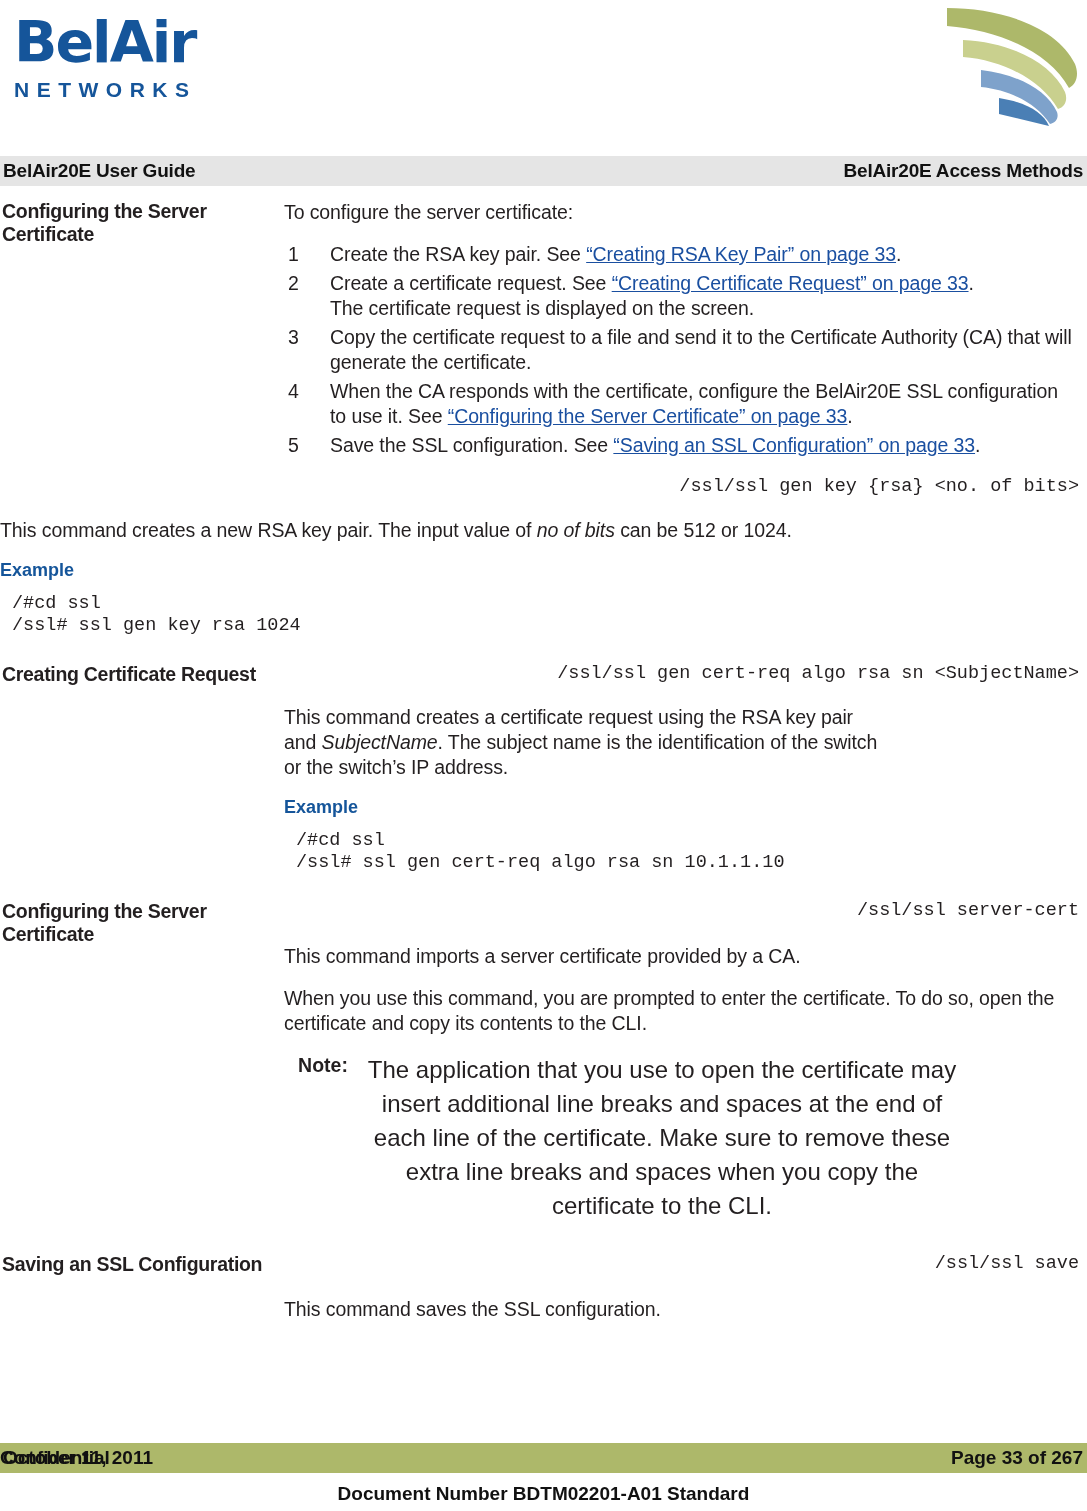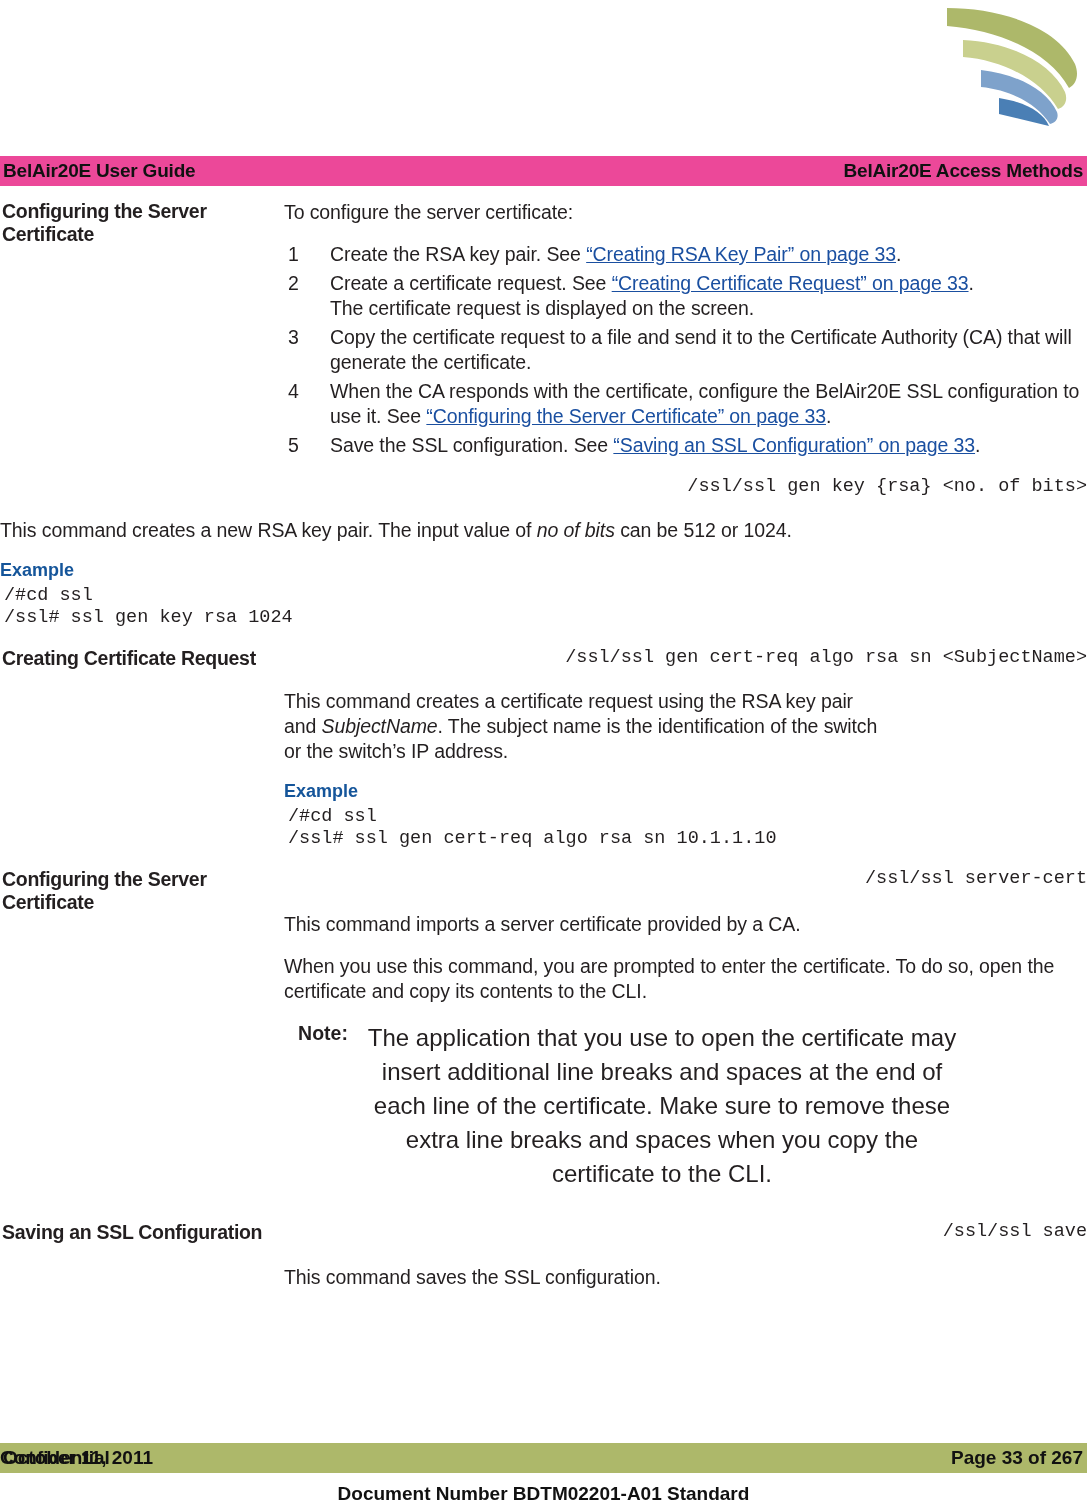--- a/index.html
+++ b/index.html
@@ -53,21 +53,21 @@
     height: 128px;
   }
 
   
   .head-bar {
     position: absolute;
     left: 0;
     top: 156px;
     width: 1087px;
     height: 30px;
-    background: #ec4899;
+    background: #e5e5e5;
   }
   .head-bar .left {
     position: absolute;
     left: 3px;
     top: 4px;
     font-size: 19px;
     font-weight: bold;
     color: #111111;
     letter-spacing: -0.2px;
   }
@@ -93,20 +93,21 @@
     width: 1087px;
   }
   .col-head {
     width: 284px;
     flex: 0 0 284px;
     padding-left: 2px;
     box-sizing: border-box;
   }
   .col-body {
     flex: 1 1 auto;
+    padding-right: 8px;
     box-sizing: border-box;
   }
   .sec-title {
     font-size: 19.5px;
     font-weight: bold;
     color: #231f20;
     line-height: 23px;
     letter-spacing: -0.3px;
   }
   p.t {
@@ -114,21 +115,21 @@
     line-height: 25px;
     margin: 0 0 17px 0;
     color: #231f20;
     letter-spacing: -0.1px;
   }
   .code {
     font-family: "Liberation Mono", "DejaVu Sans Mono", monospace;
     font-size: 18.5px;
     line-height: 22px;
     color: #231f20;
-    margin: 4px;
+    margin: 12px;
     white-space: pre;
   }
   .code-block {
     margin: 0 0 4px 0;
     text-align: right;
   }
   .ex-head {
     font-size: 18px;
     font-weight: bold;
     color: #15559a;
@@ -226,20 +227,24 @@
     font-weight: bold;
     color: #111;
   }
   .block-gap { height: 14px; }
 </style>
 </head>
 <body>
 
 <div class="page">
 
+  <div class="logo-block">
+    <div class="logo-word">BelAir</div>
+    <div class="logo-sub">NETWORKS</div>
+  </div>
 
   <svg class="swoosh" viewBox="0 0 150 128">
     <path d="M18 8 C70 8 128 26 146 64 C150 74 148 84 140 88 C120 52 70 30 18 26 Z" fill="#adb86a"></path>
     <path d="M34 40 C80 42 122 62 136 92 C139 100 136 107 129 109 C112 80 74 60 34 57 Z" fill="#c9d08e"></path>
     <path d="M52 70 C88 74 118 90 128 112 C130 118 127 123 121 124 C108 104 82 90 52 87 Z" fill="#7ea2cb"></path>
     <path d="M70 98 C96 102 114 112 120 126 L70 114 Z" fill="#4a7fb5"></path>
   </svg>
 
   <div class="head-bar">
     <span class="left">BelAir20E User Guide</span>

